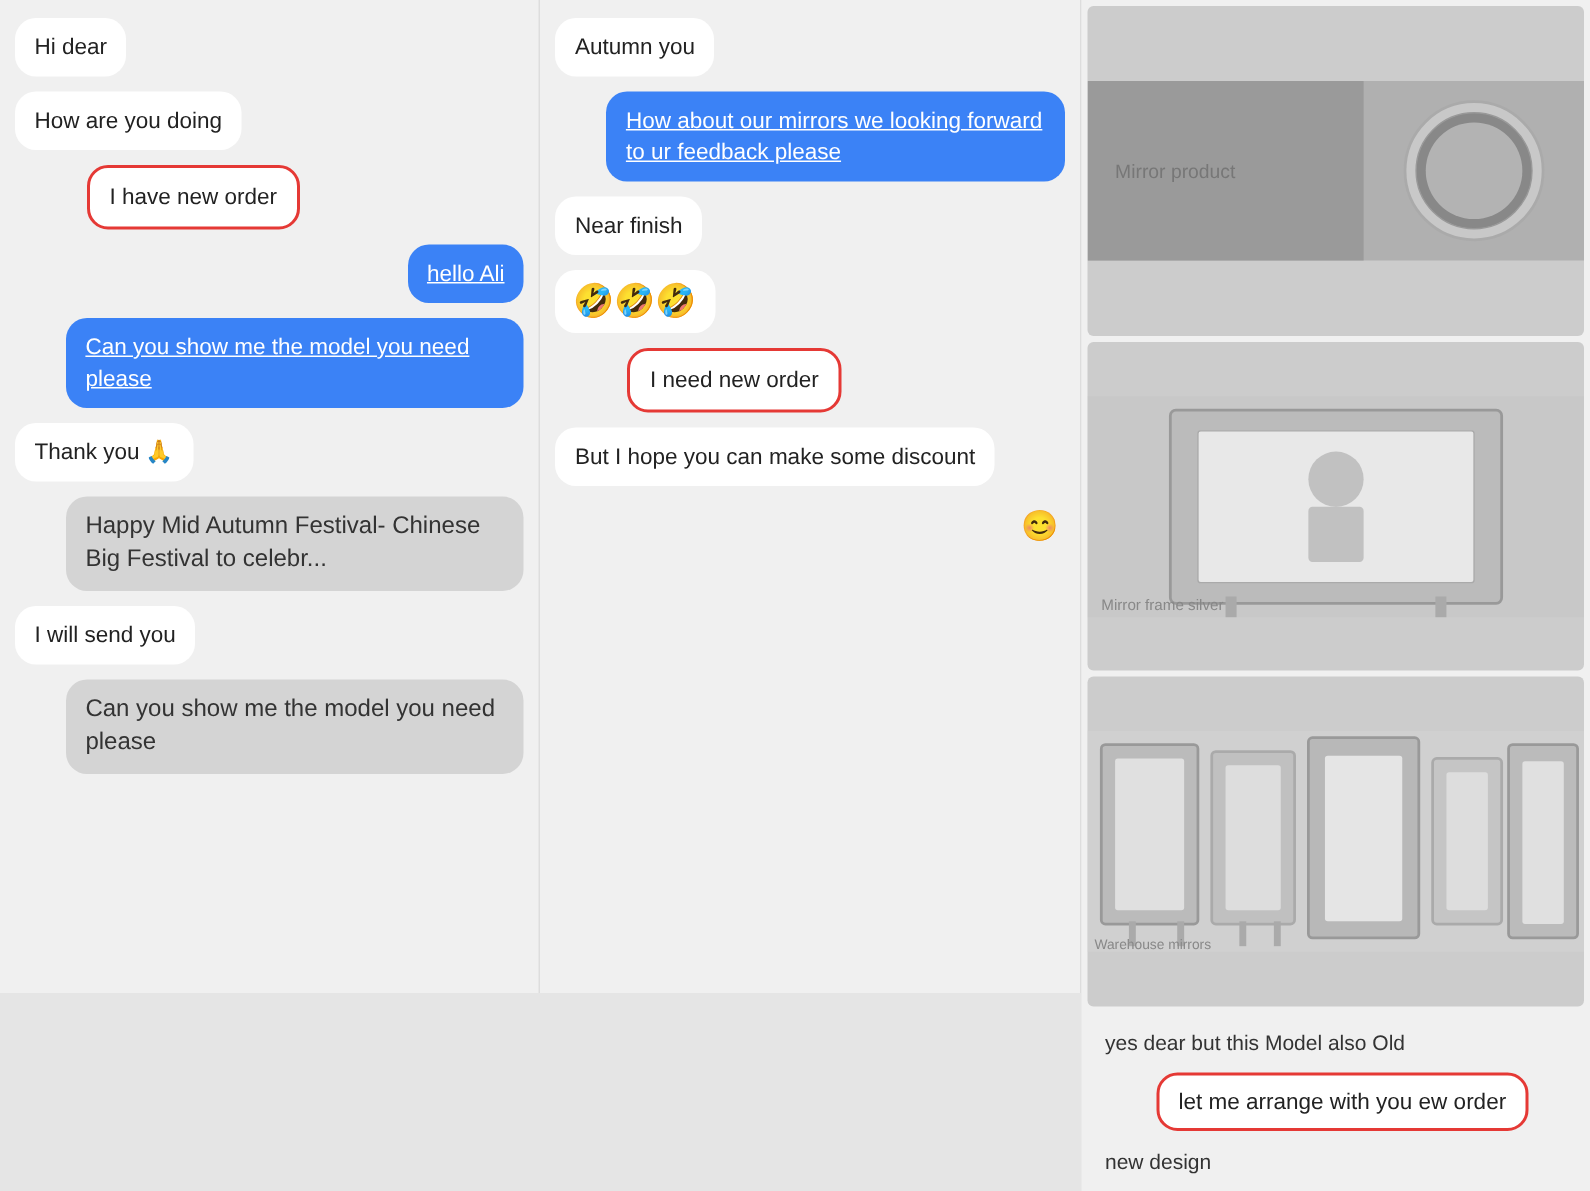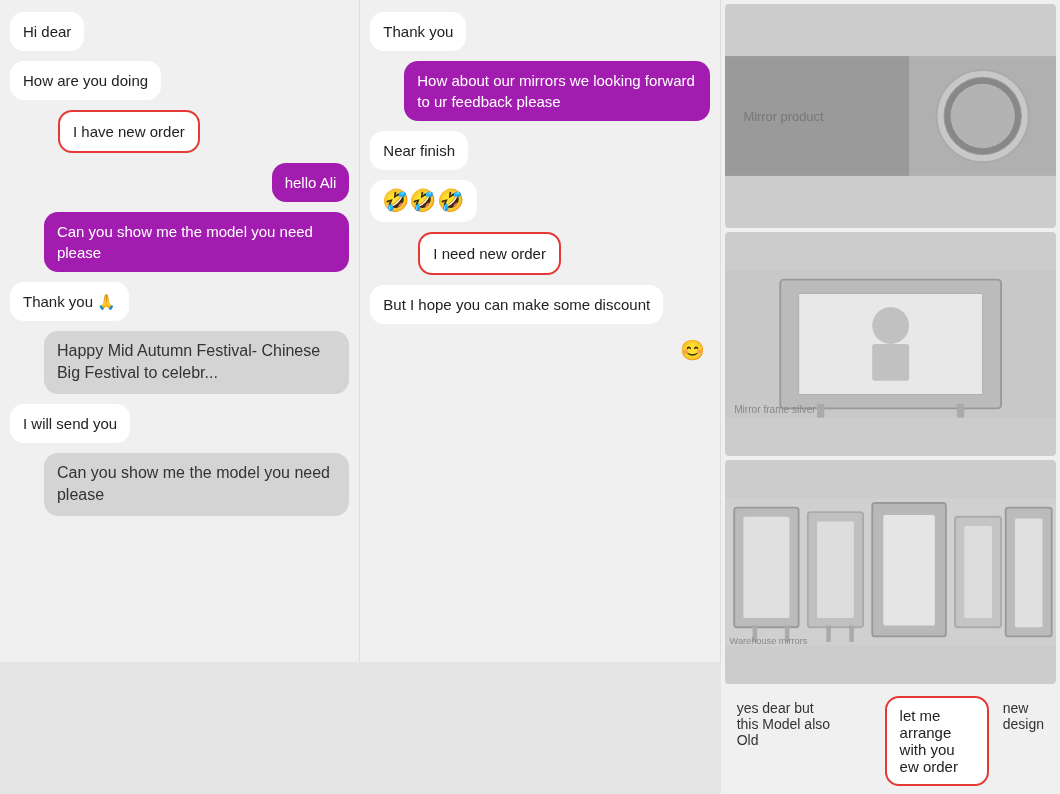--- a/index.html
+++ b/index.html
@@ -32,23 +32,24 @@
       max-width: 90%;
       line-height: 1.4;
       font-size: 15px;
       color: #222;
     }
     .bubble-left {
       background: #fff;
       align-self: flex-start;
     }
     .bubble-right {
-      background: #a21caf;
+      background: #3b82f6;
       color: #fff;
       align-self: flex-end;
+      text-decoration: underline;
     }
     .bubble-grey {
       background: #d4d4d4;
       align-self: flex-end;
       color: #333;
       font-size: 16px;
     }
     .bubble-outlined {
       background: #fff;
       border: 2.5px solid #e53935;
@@ -127,21 +128,21 @@
       flex: 1;
       display: flex;
       flex-direction: column;
       gap: 4px;
       padding: 4px;
     }
     .col3-bottom {
       flex: 0 0 auto;
       padding: 8px 10px;
       display: flex;
-      flex-direction: row;
+      flex-direction: column;
       gap: 8px;
     }
   </style>
 </head>
 <body>
 
 <div class="column">
   <div class="msg-row left">
     <div class="bubble bubble-left">Hi dear</div>
   </div>
@@ -166,21 +167,21 @@
   <div class="msg-row left">
     <div class="bubble bubble-left">I will send you</div>
   </div>
   <div class="msg-row right">
     <div class="bubble bubble-grey">Can you show me the model you need please</div>
   </div>
 </div>
 
 <div class="column">
   <div class="msg-row left">
-    <div class="bubble bubble-left">Thank you</div>
+    <div class="bubble bubble-left">Autumn you</div>
   </div>
   <div class="msg-row right">
     <div class="bubble bubble-right">How about our mirrors we looking forward to ur feedback please</div>
   </div>
   <div class="msg-row left">
     <div class="bubble bubble-left">Near finish</div>
   </div>
   <div class="msg-row left">
     <div class="emoji-row">🤣🤣🤣</div>
   </div>

